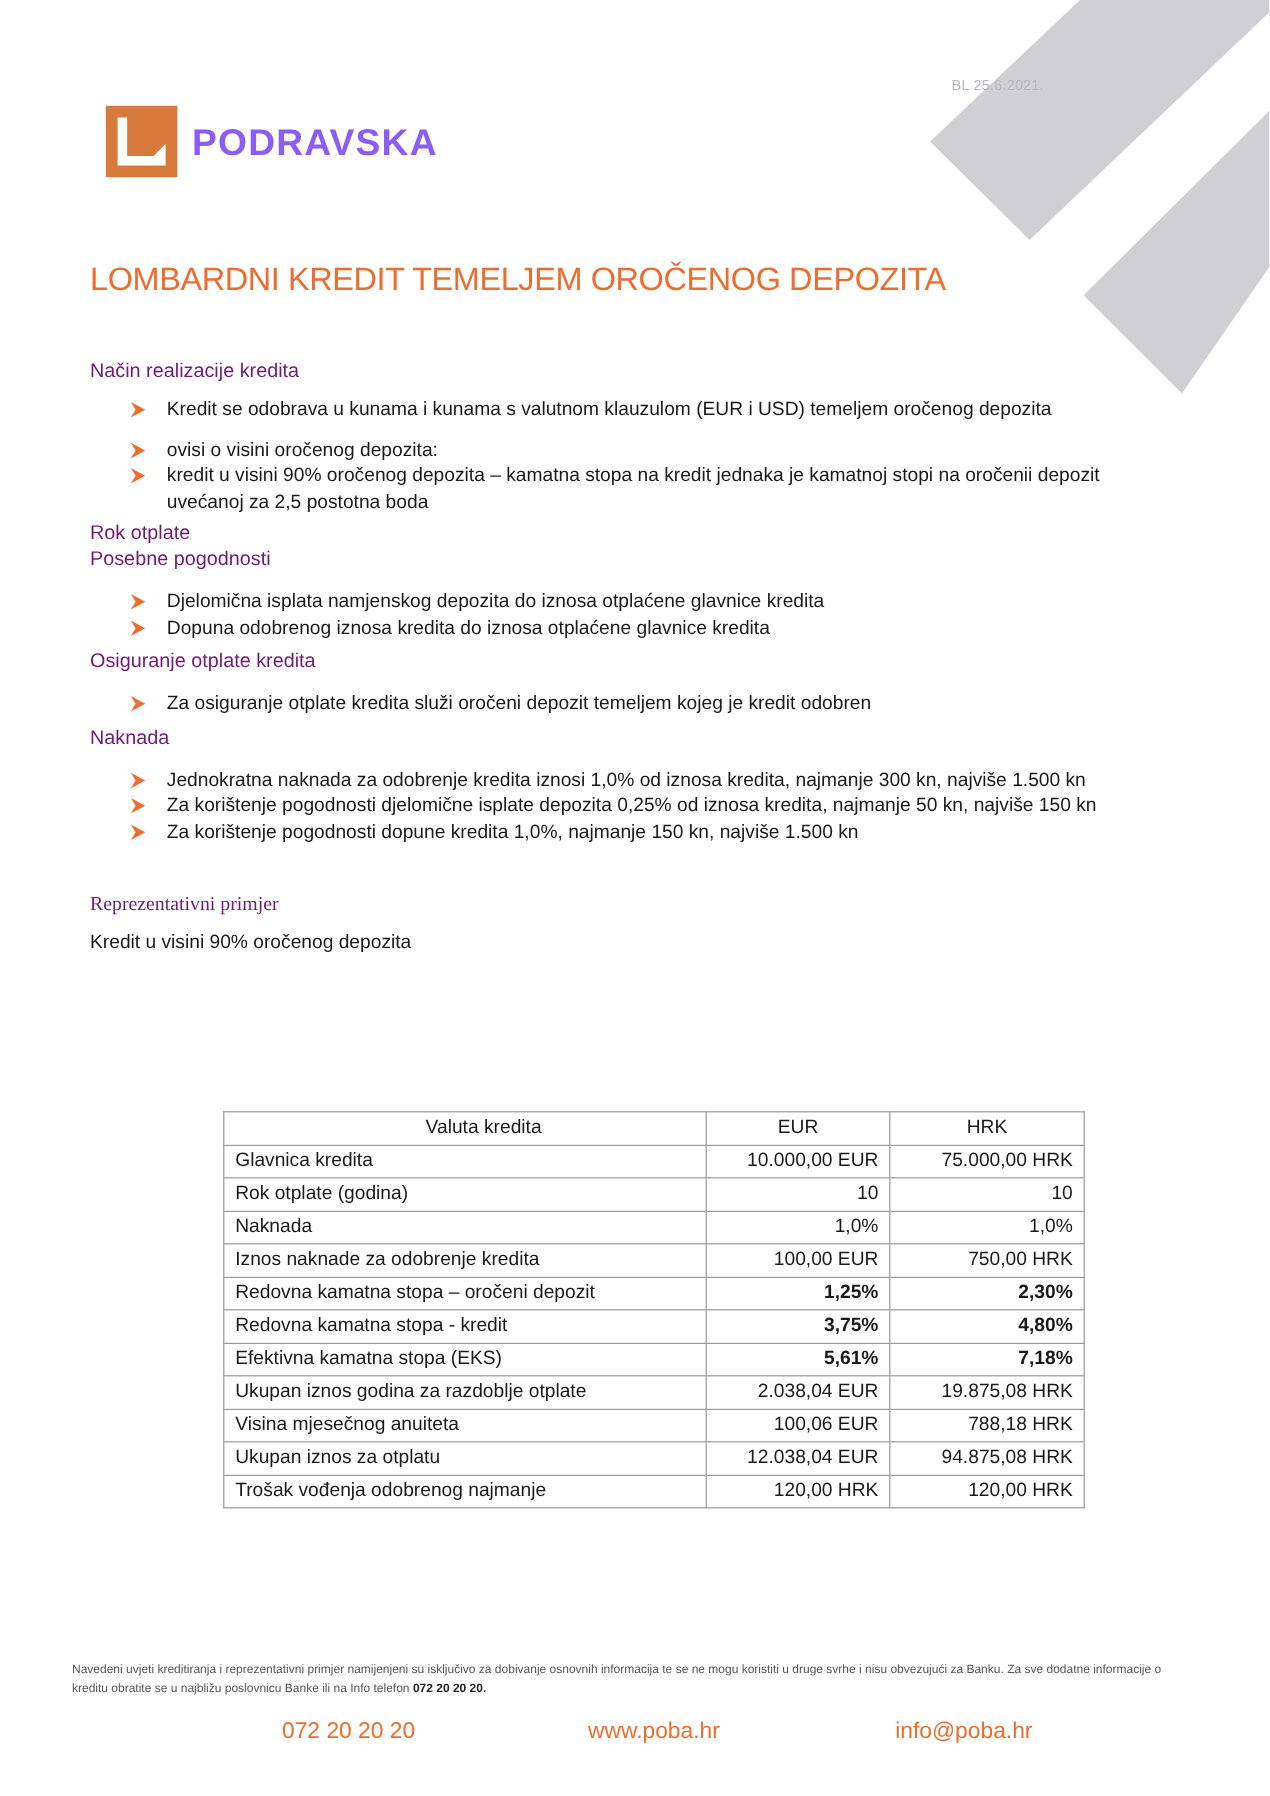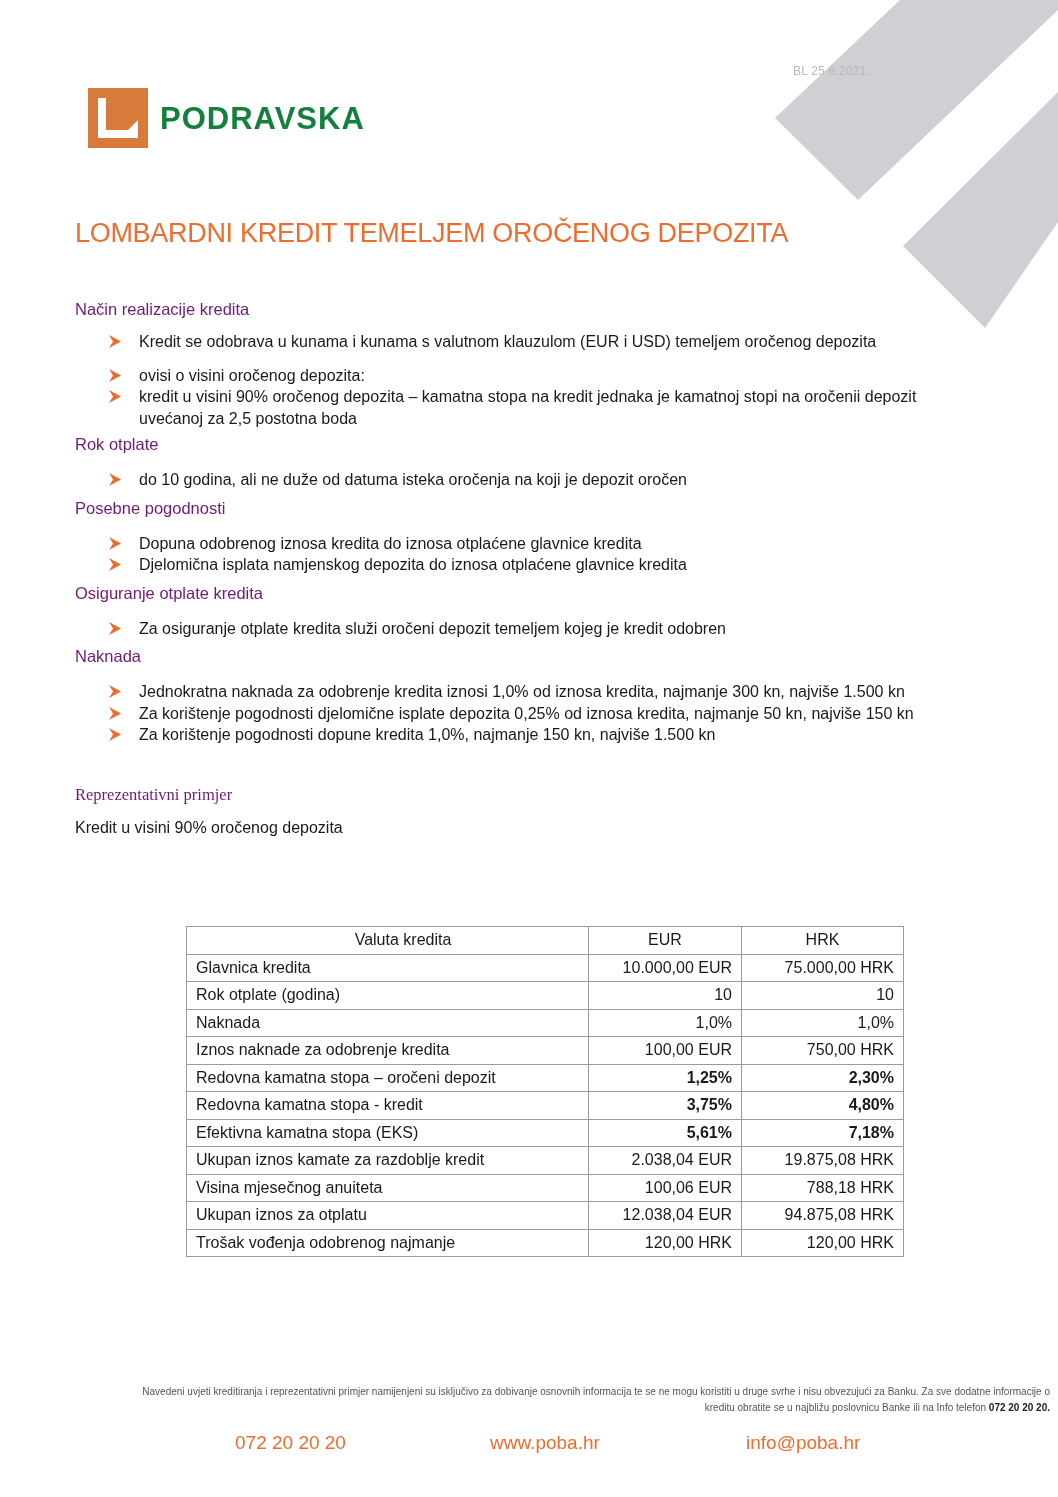--- a/index.html
+++ b/index.html
@@ -2,34 +2,34 @@
 <html><head>
 <meta charset="utf-8">
 <style>
   html, body { margin: 0; padding: 0; background: #ffffff; }
   body { width: 1058px; height: 1497px; position: relative; overflow: hidden;
          font-family: "Liberation Sans", sans-serif; color: #1a1a1a; }
   .deco { position: absolute; left: 0; top: 0; }
   .date { position: absolute; left: 793px; top: 64px; font-size: 12px; color: #b8b8bc; letter-spacing: 0.2px; }
   .logo { position: absolute; left: 88px; top: 88px; display: flex; align-items: center; }
   .logo-mark { width: 60px; height: 60px; }
-  .logo-text { margin-left: 12px; color: #15803d; font-weight: bold; font-size: 31px; line-height: 31px; letter-spacing: 1px; }
+  .logo-text { margin-left: 12px; color: #8b5cf6; font-weight: bold; font-size: 31px; line-height: 31px; letter-spacing: 1px; }
   .title { position: absolute; left: 75px; top: 218px; font-size: 27px; color: #ec6d2e; letter-spacing: -0.3px; }
   .content { position: absolute; left: 75px; top: 298px; width: 920px; }
   .section-h { color: #701a75; font-size: 16.5px; margin: 0; height: 22px; line-height: 22px; }
   ul.bl { list-style: none; margin: 0; padding: 0; }
   ul.bl li { position: relative; padding-left: 64px; font-size: 16px; line-height: 21.5px; }
   .arrow { position: absolute; left: 34px; top: 4px; width: 12px; height: 13px; }
   .lbl { font-size: 16px; line-height: 22px; }
   table.rep { position: absolute; left: 186px; top: 926px; border-collapse: collapse; font-size: 16px; }
   table.rep td, table.rep th { border: 1px solid #9a9a9a; height: 26.5px; padding: 0 9px; }
   table.rep th { font-weight: normal; text-align: center; }
   table.rep td.num { text-align: right; }
   table.rep td.b { font-weight: bold; }
-  .disclaimer { position: absolute; left: 60px; top: 1384px; width: 990px; text-align: right; font-size: 10px; line-height: 16px; color: #555; }
+  .disclaimer { position: absolute; left: 60px; top: 1384px; width: 990px; text-align: left; font-size: 10px; line-height: 16px; color: #555; }
   .disclaimer b { color: #222; }
   .footer-contact { position: absolute; top: 1432px; font-size: 19px; color: #ec6d2e; }
 </style>
 </head>
 <body>
 
 <svg class="deco" width="1058" height="340">
   <polygon points="900,0 1058,0 1058,10 858,200 775,118" fill="#d0d0d4"></polygon>
   <polygon points="1058,92 1058,222 985,328 903,246" fill="#d0d0d4"></polygon>
 </svg>
@@ -61,34 +61,29 @@
   <ul class="bl" style="margin-top:12px;margin-bottom:4px;">
     <li><svg class="arrow" viewBox="0 0 12 13">
           <polygon points="0,0 12,6.5 0,13 4,6.5" fill="#ec6d2e"></polygon>
         </svg><span>ovisi o visini oročenog depozita:</span></li>
     <li style="width:820px;"><svg class="arrow" viewBox="0 0 12 13">
           <polygon points="0,0 12,6.5 0,13 4,6.5" fill="#ec6d2e"></polygon>
         </svg><span>kredit u visini 90% oročenog depozita – kamatna stopa na kredit jednaka je kamatnoj stopi na oročenii depozit uvećanoj za 2,5 postotna boda</span></li>
   </ul>
 
   <div class="section-h">Rok otplate</div>
-  <ul class="bl" style="margin-top:14px;margin-bottom:6px;">
-    <li><svg class="arrow" viewBox="0 0 12 13">
-          <polygon points="0,0 12,6.5 0,13 4,6.5" fill="#ec6d2e"></polygon>
-        </svg><span>do 10 godina, ali ne duže od datuma isteka oročenja na koji je depozit oročen</span></li>
-  </ul>
 
   <div class="section-h">Posebne pogodnosti</div>
   <ul class="bl" style="margin-top:14px;margin-bottom:6px;">
     <li><svg class="arrow" viewBox="0 0 12 13">
           <polygon points="0,0 12,6.5 0,13 4,6.5" fill="#ec6d2e"></polygon>
-        </svg><span>Dopuna odobrenog iznosa kredita do iznosa otplaćene glavnice kredita</span></li>
+        </svg><span>Djelomična isplata namjenskog depozita do iznosa otplaćene glavnice kredita</span></li>
     <li><svg class="arrow" viewBox="0 0 12 13">
           <polygon points="0,0 12,6.5 0,13 4,6.5" fill="#ec6d2e"></polygon>
-        </svg><span>Djelomična isplata namjenskog depozita do iznosa otplaćene glavnice kredita</span></li>
+        </svg><span>Dopuna odobrenog iznosa kredita do iznosa otplaćene glavnice kredita</span></li>
   </ul>
 
   <div class="section-h">Osiguranje otplate kredita</div>
   <ul class="bl" style="margin-top:14px;margin-bottom:6px;">
     <li><svg class="arrow" viewBox="0 0 12 13">
           <polygon points="0,0 12,6.5 0,13 4,6.5" fill="#ec6d2e"></polygon>
         </svg><span>Za osiguranje otplate kredita služi oročeni depozit temeljem kojeg je kredit odobren</span></li>
   </ul>
 
   <div class="section-h">Naknada</div>
@@ -146,21 +141,21 @@
         <td>Redovna kamatna stopa - kredit</td>
         <td class="num b">3,75%</td>
         <td class="num b">4,80%</td>
       </tr>
       <tr>
         <td>Efektivna kamatna stopa (EKS)</td>
         <td class="num b">5,61%</td>
         <td class="num b">7,18%</td>
       </tr>
       <tr>
-        <td>Ukupan iznos kamate za razdoblje kredit</td>
+        <td>Ukupan iznos godina za razdoblje otplate</td>
         <td class="num">2.038,04 EUR</td>
         <td class="num">19.875,08 HRK</td>
       </tr>
       <tr>
         <td>Visina mjesečnog anuiteta</td>
         <td class="num">100,06 EUR</td>
         <td class="num">788,18 HRK</td>
       </tr>
       <tr>
         <td>Ukupan iznos za otplatu</td>

